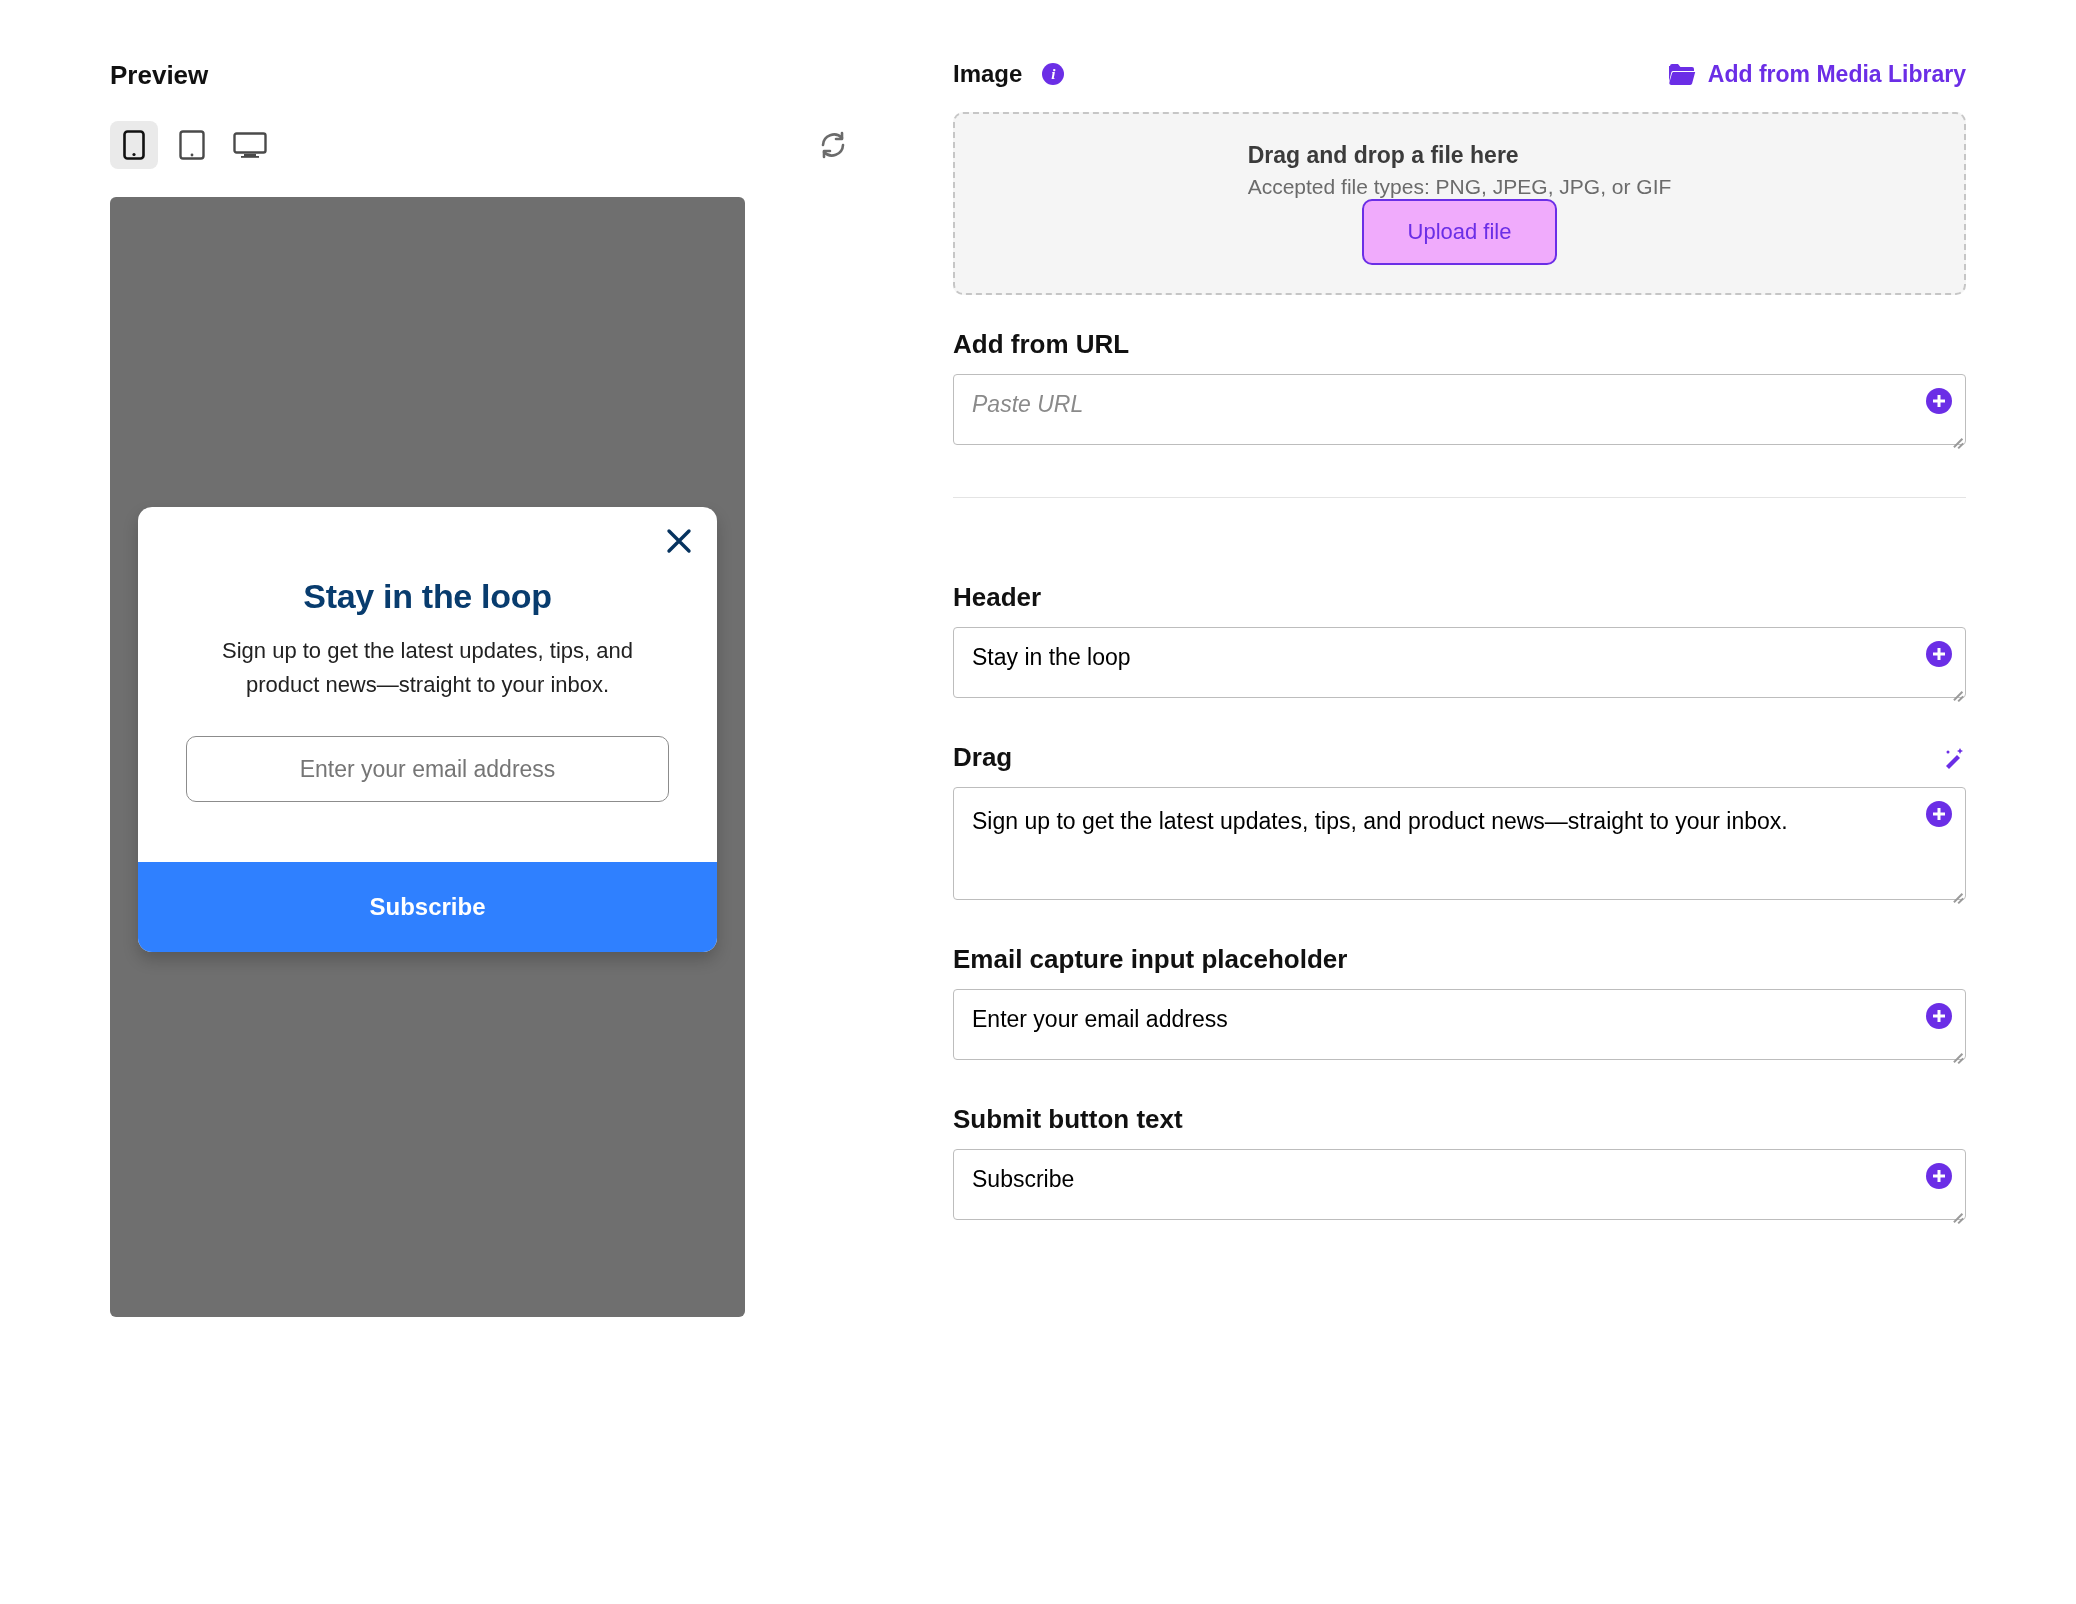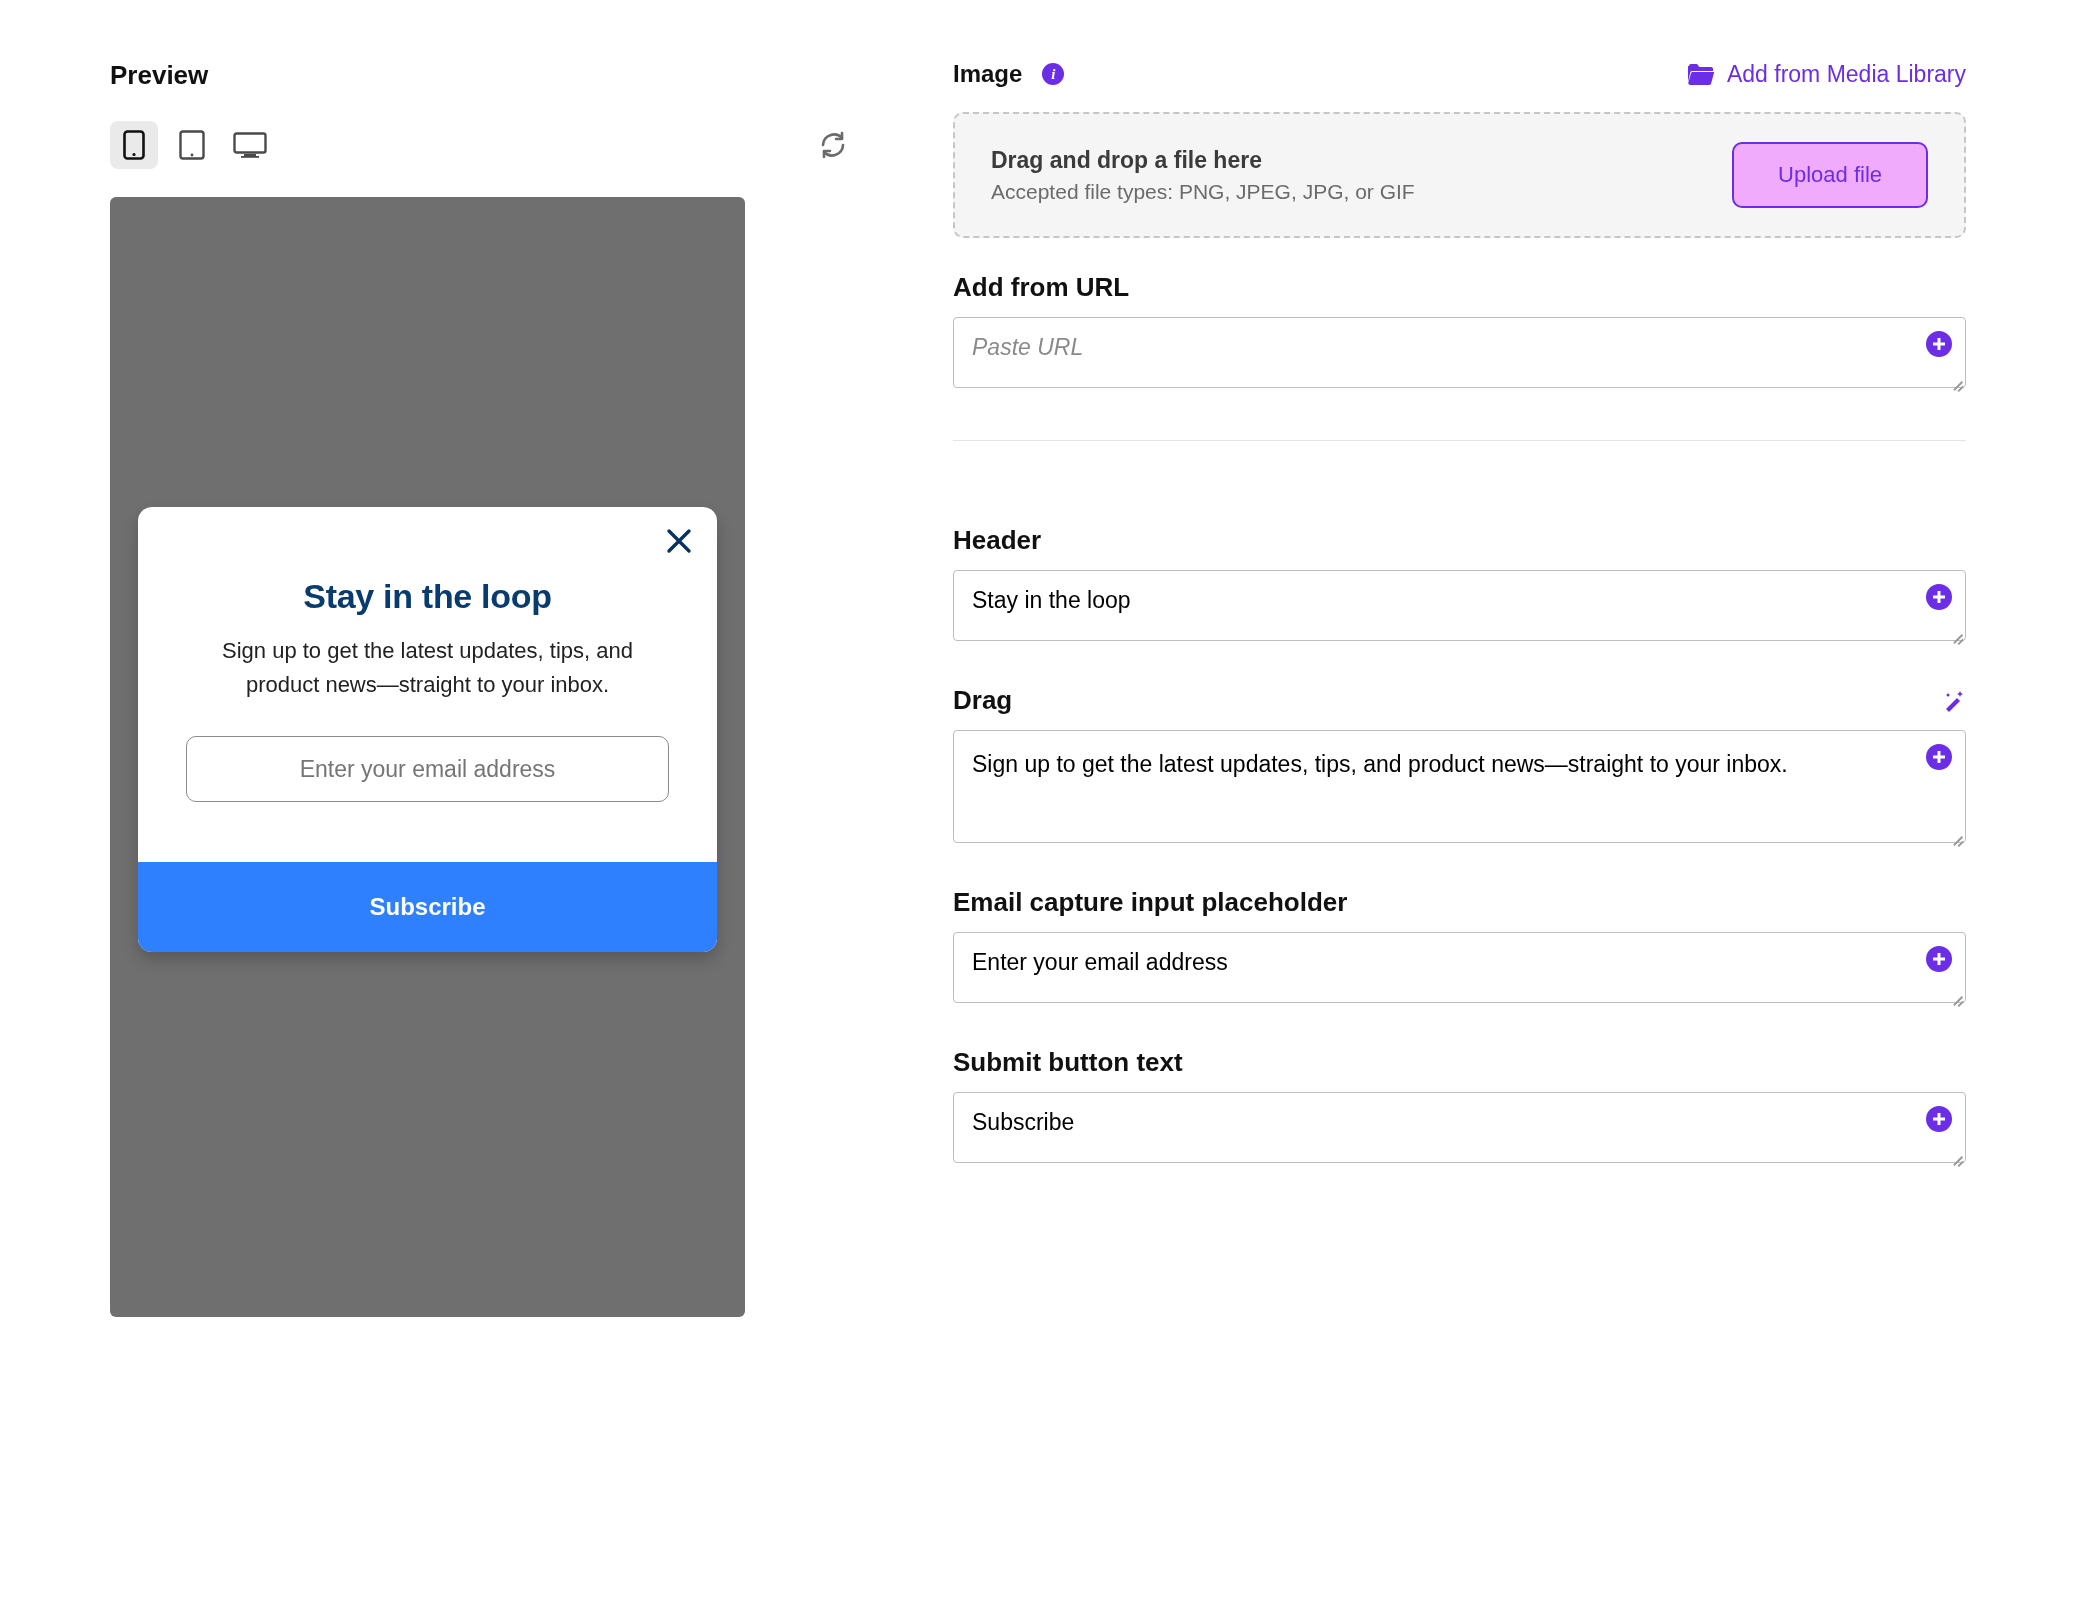--- a/index.html
+++ b/index.html
@@ -76,26 +76,27 @@
     }
     .tab.active { font-weight:700; }
 
     .section-row { display:flex; align-items:center; justify-content:space-between; margin-bottom: 24px; }
     .section-label { font-size: 24px; font-weight:700; display:flex; align-items:center; gap:20px; }
     .info-badge {
       display:inline-flex; width:22px; height:22px; border-radius:50%;
       background:#6b2ee6; color:#fff; align-items:center; justify-content:center;
       font-size:15px; font-weight:900; font-family: Georgia, serif; font-style: italic;
     }
-    .media-link { color:#6b2ee6; font-weight:400; font-size:23px; cursor:pointer; display:flex; align-items:center; gap:12px;justify-content:space-between; }
+    .media-link { color:#6b2ee6; font-weight:700; font-size:23px; cursor:pointer; display:flex; align-items:center; gap:12px;justify-content:space-between; }
 
     .dropzone {
       border: 2px dashed #c6c6c6; background:#f5f5f5; border-radius:10px;
       padding: 28px 36px; display:flex; align-items:center; justify-content:space-between;
       margin-bottom: 34px;
+      flex-direction: column;
     }
     .drop-text .dt-title { font-weight:700; font-size:23px; color:#3b3b3b; margin-bottom:6px; }
     .drop-text .dt-sub { font-size:21px; color:#6b6b6b; }
     .upload-btn {
       border:2px solid #6b2ee6; color:#6b2ee6; background:#f0abfc;
       font-weight:400; font-size:22px; padding: 18px 44px; border-radius: 10px; cursor:pointer;
     }
 
     .field-label { font-size:26px; font-weight:700; margin-bottom: 14px; display:flex; align-items:center; justify-content:space-between; }
     .field-wrap { position:relative; margin-bottom: 40px; }

